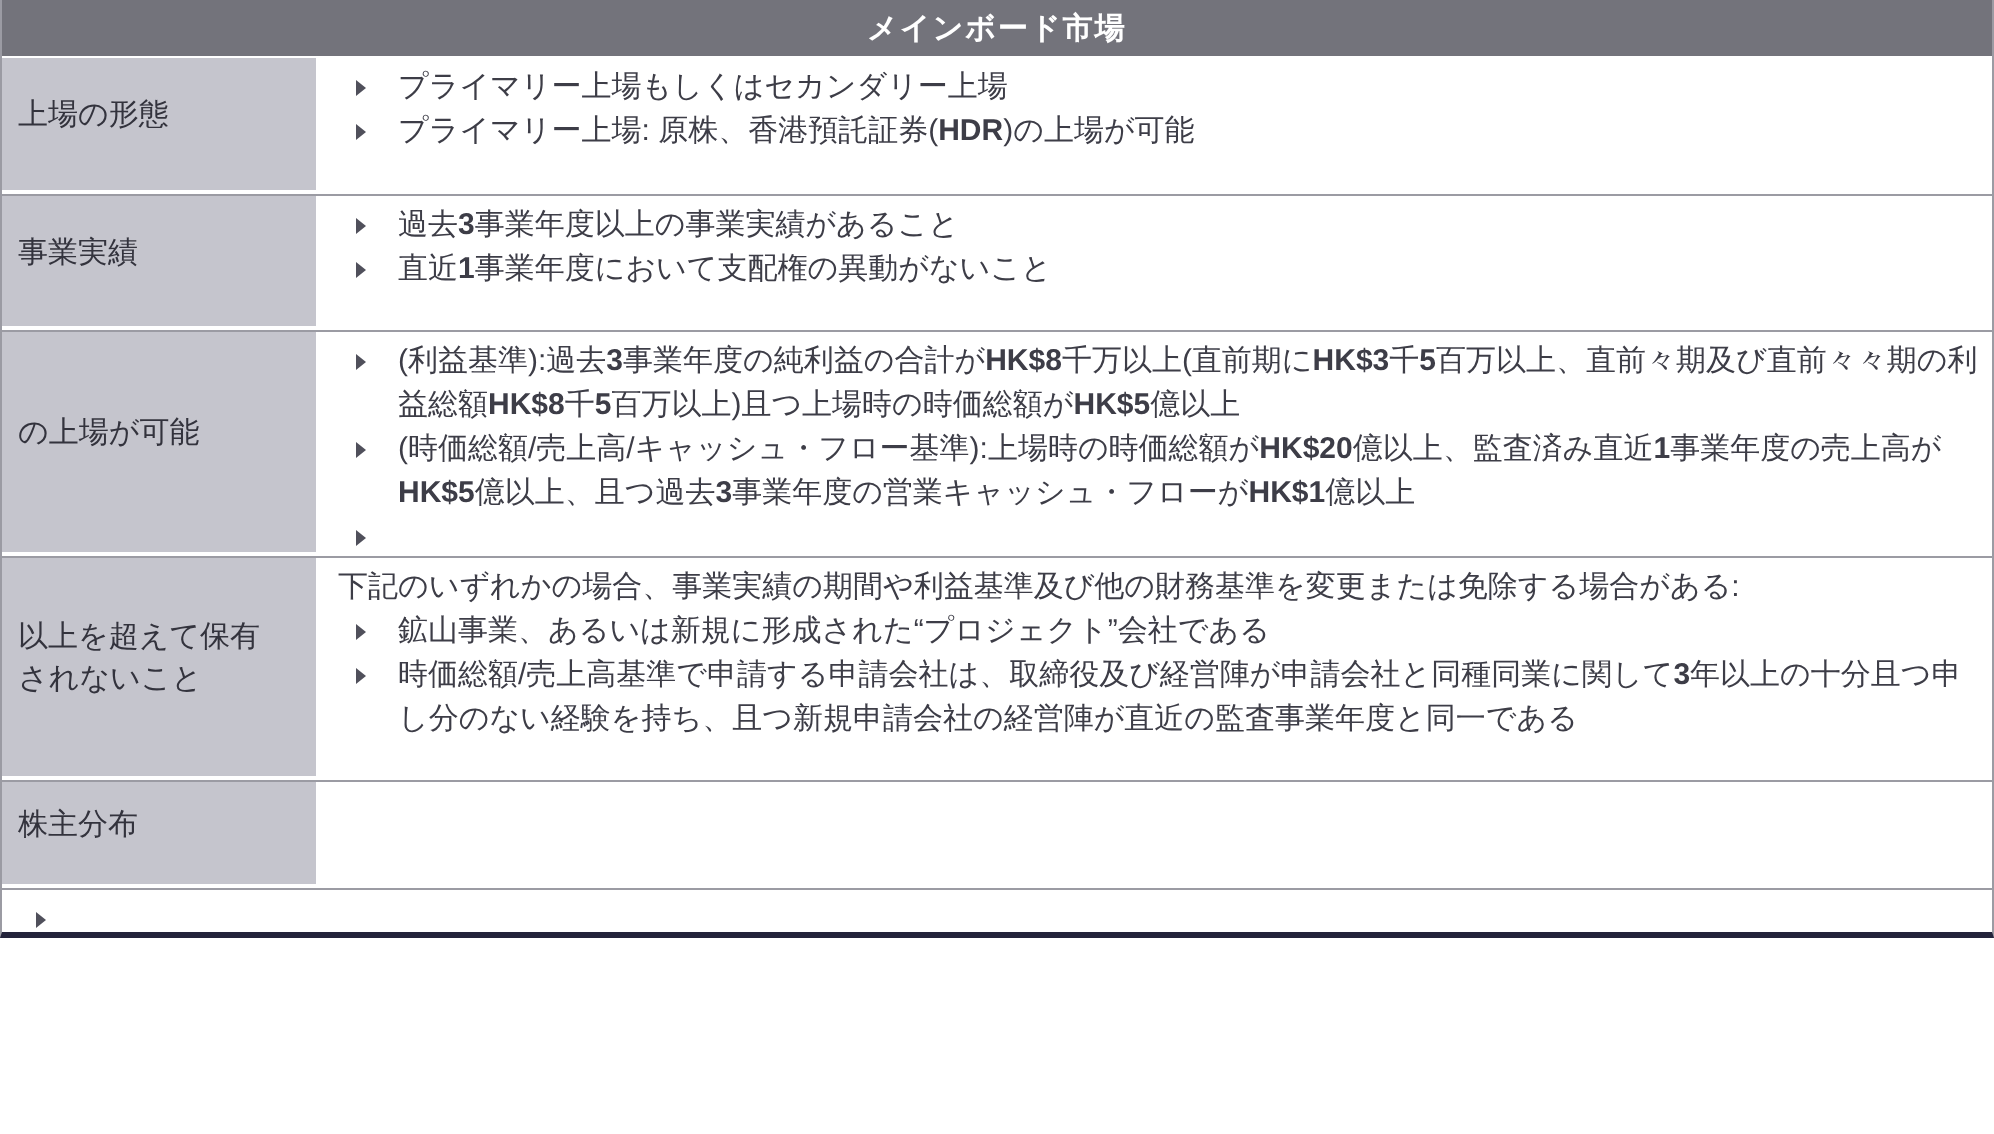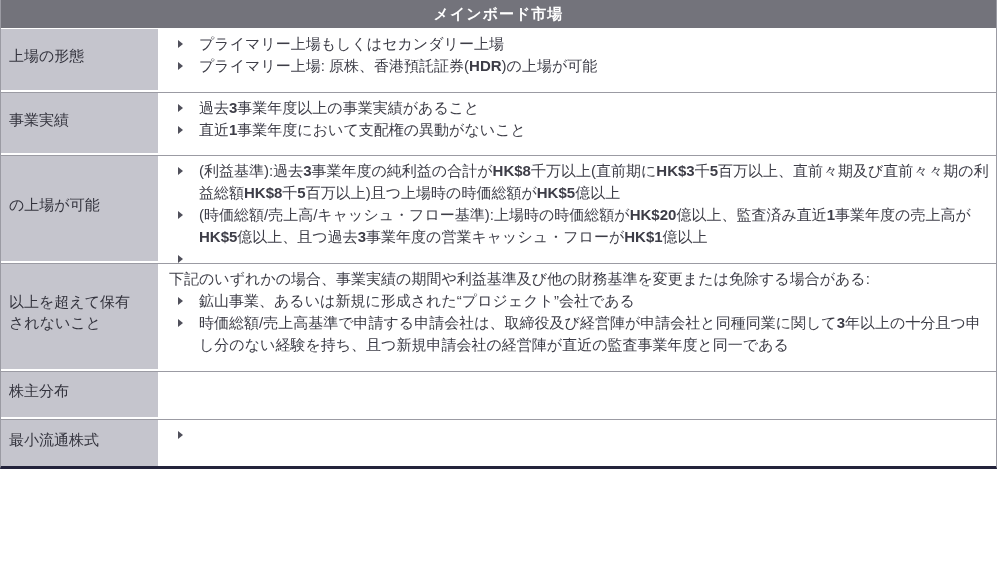--- a/index.html
+++ b/index.html
@@ -99,21 +99,18 @@
           <div class="line bullet"><span class="tri"></span><span class="txt">鉱山事業、あるいは新規に形成された“プロジェクト”会社である</span></div>
           <div class="line bullet"><span class="tri"></span><span class="txt">時価総額/売上高基準で申請する申請会社は、取締役及び経営陣が申請会社と同種同業に関して<b>3</b>年以上の十分且つ申し分のない経験を持ち、且つ新規申請会社の経営陣が直近の監査事業年度と同一である</span></div>
         </div>
       </div>
       <div class="row">
         <div class="lab">
           <span>株主分布</span>
         </div>
       </div>
       <div class="row">
-        <div class="lab">
-          <span>最小流通株式</span>
-        </div>
         <div class="cont">
           <div class="line bullet"><span class="tri"></span></div>
         </div>
       </div>
     </div>
 </div>
 
 </body></html>

